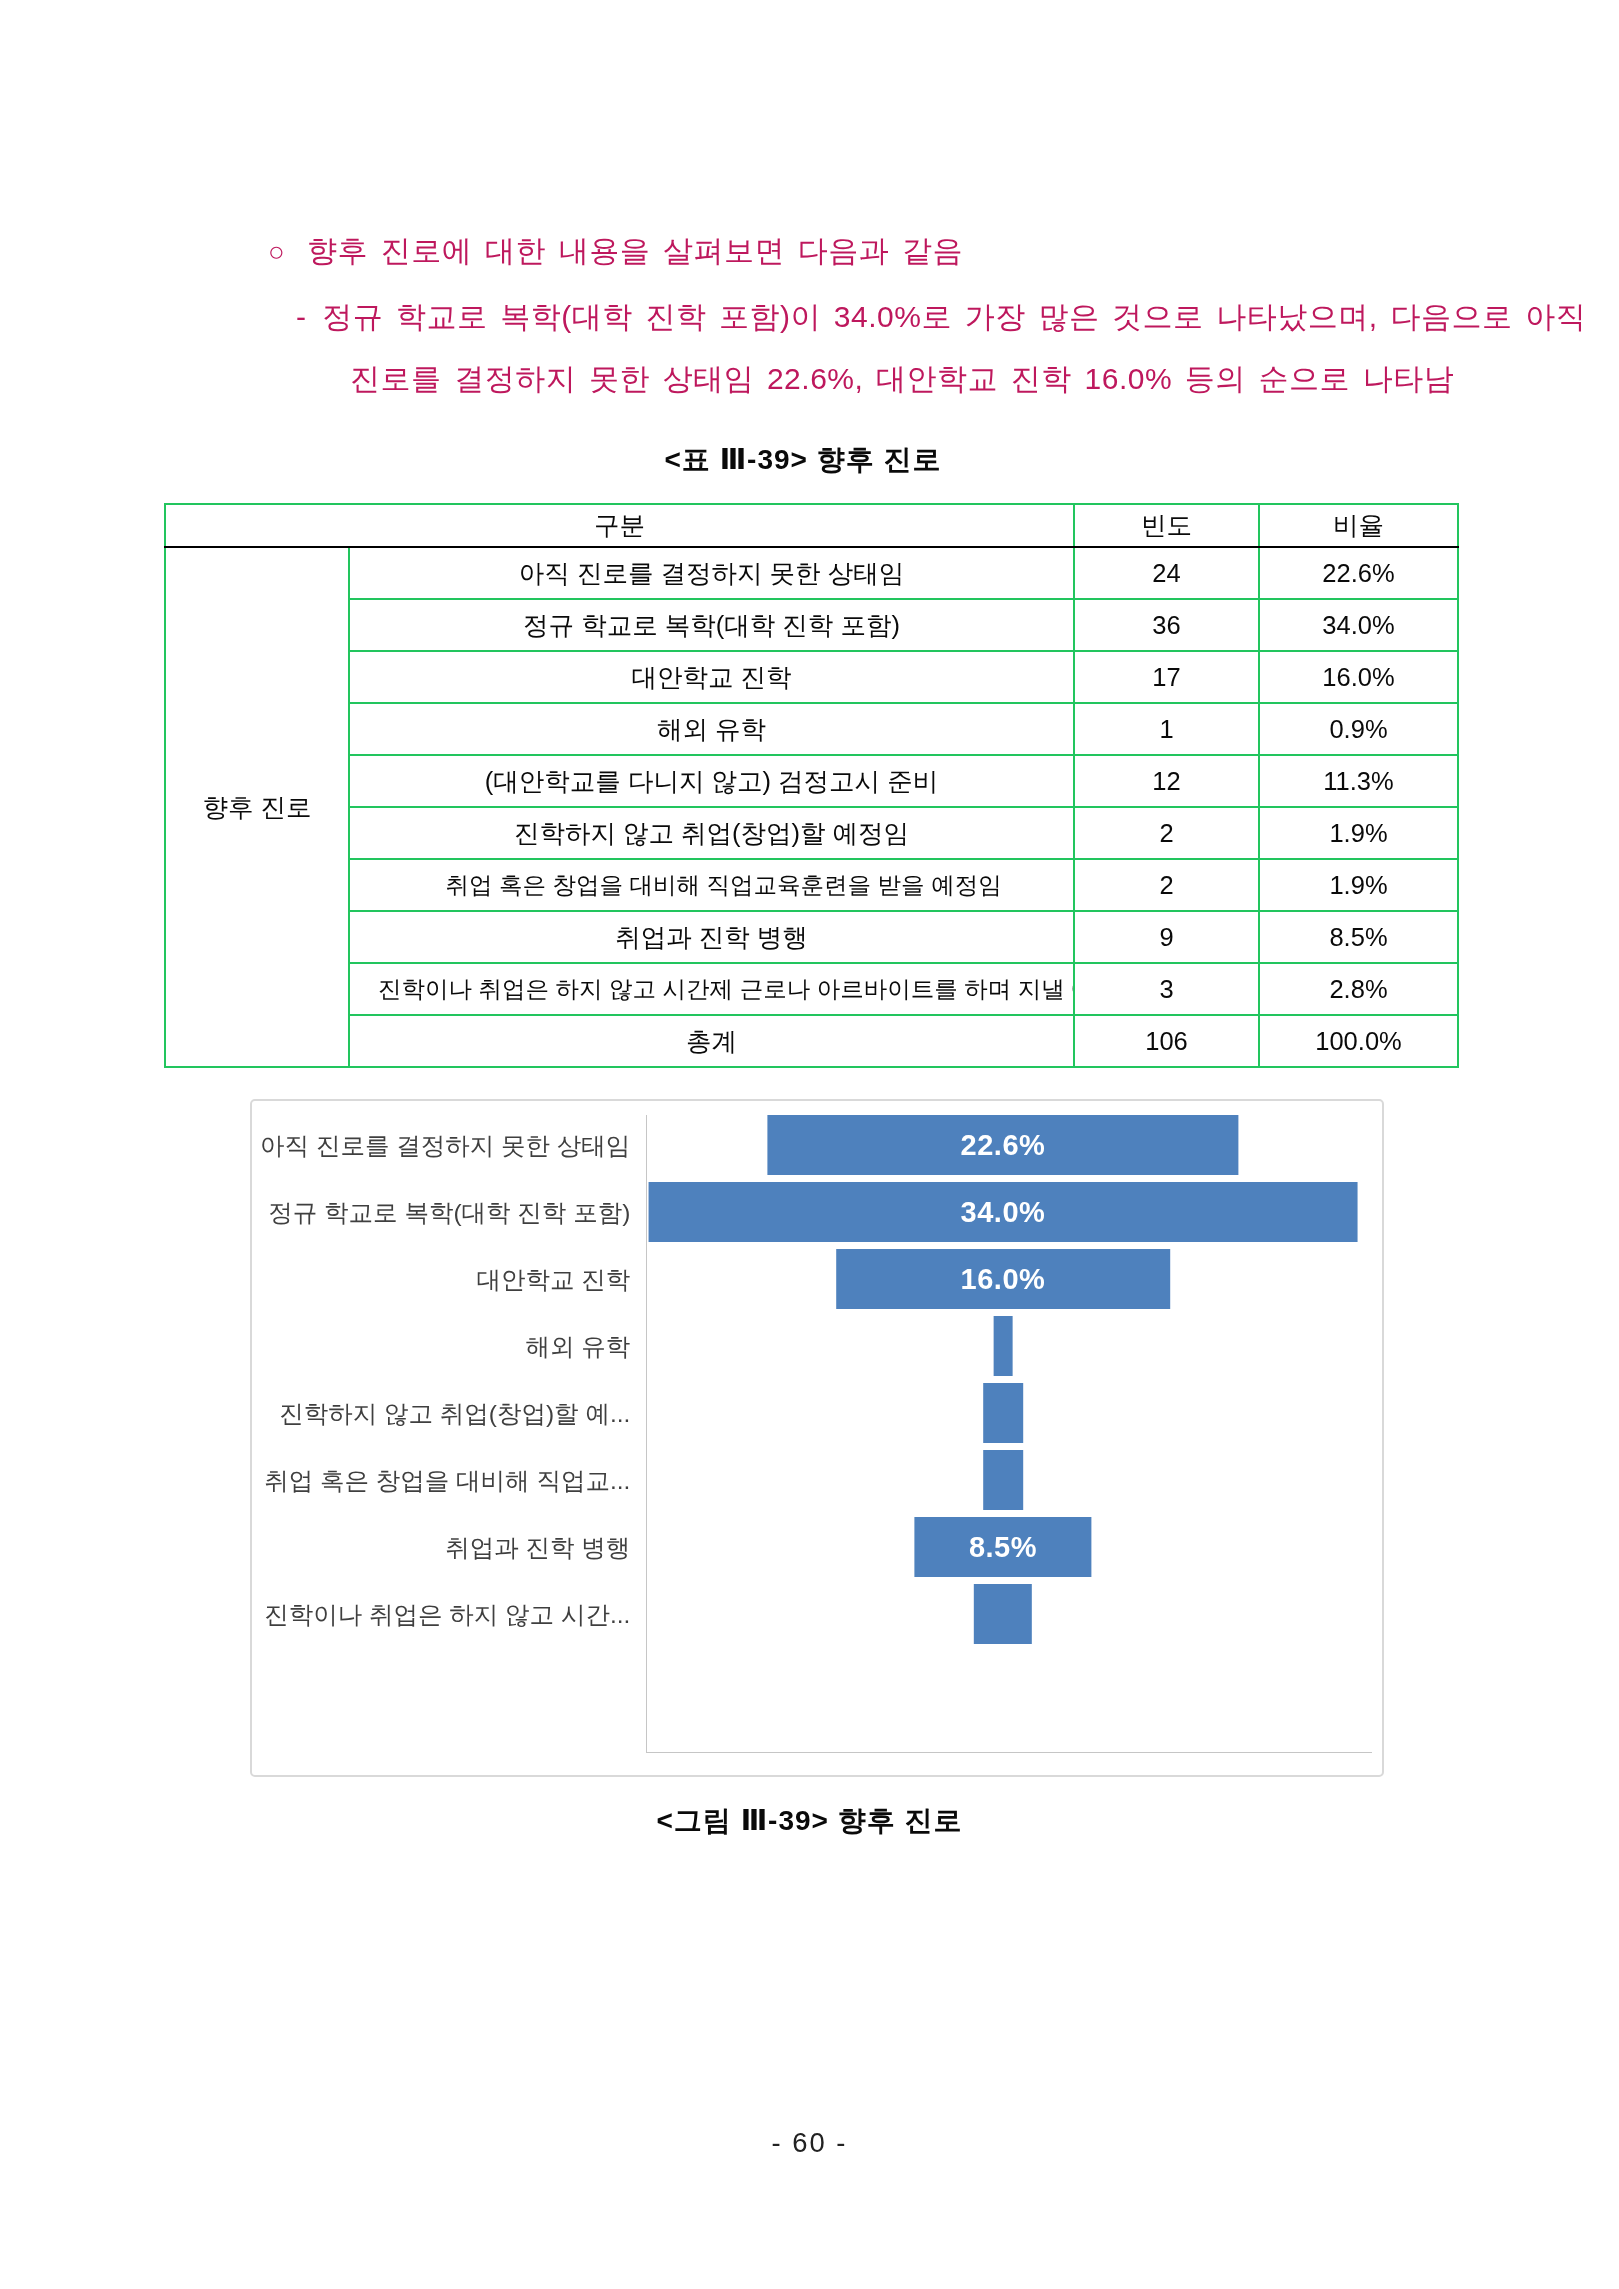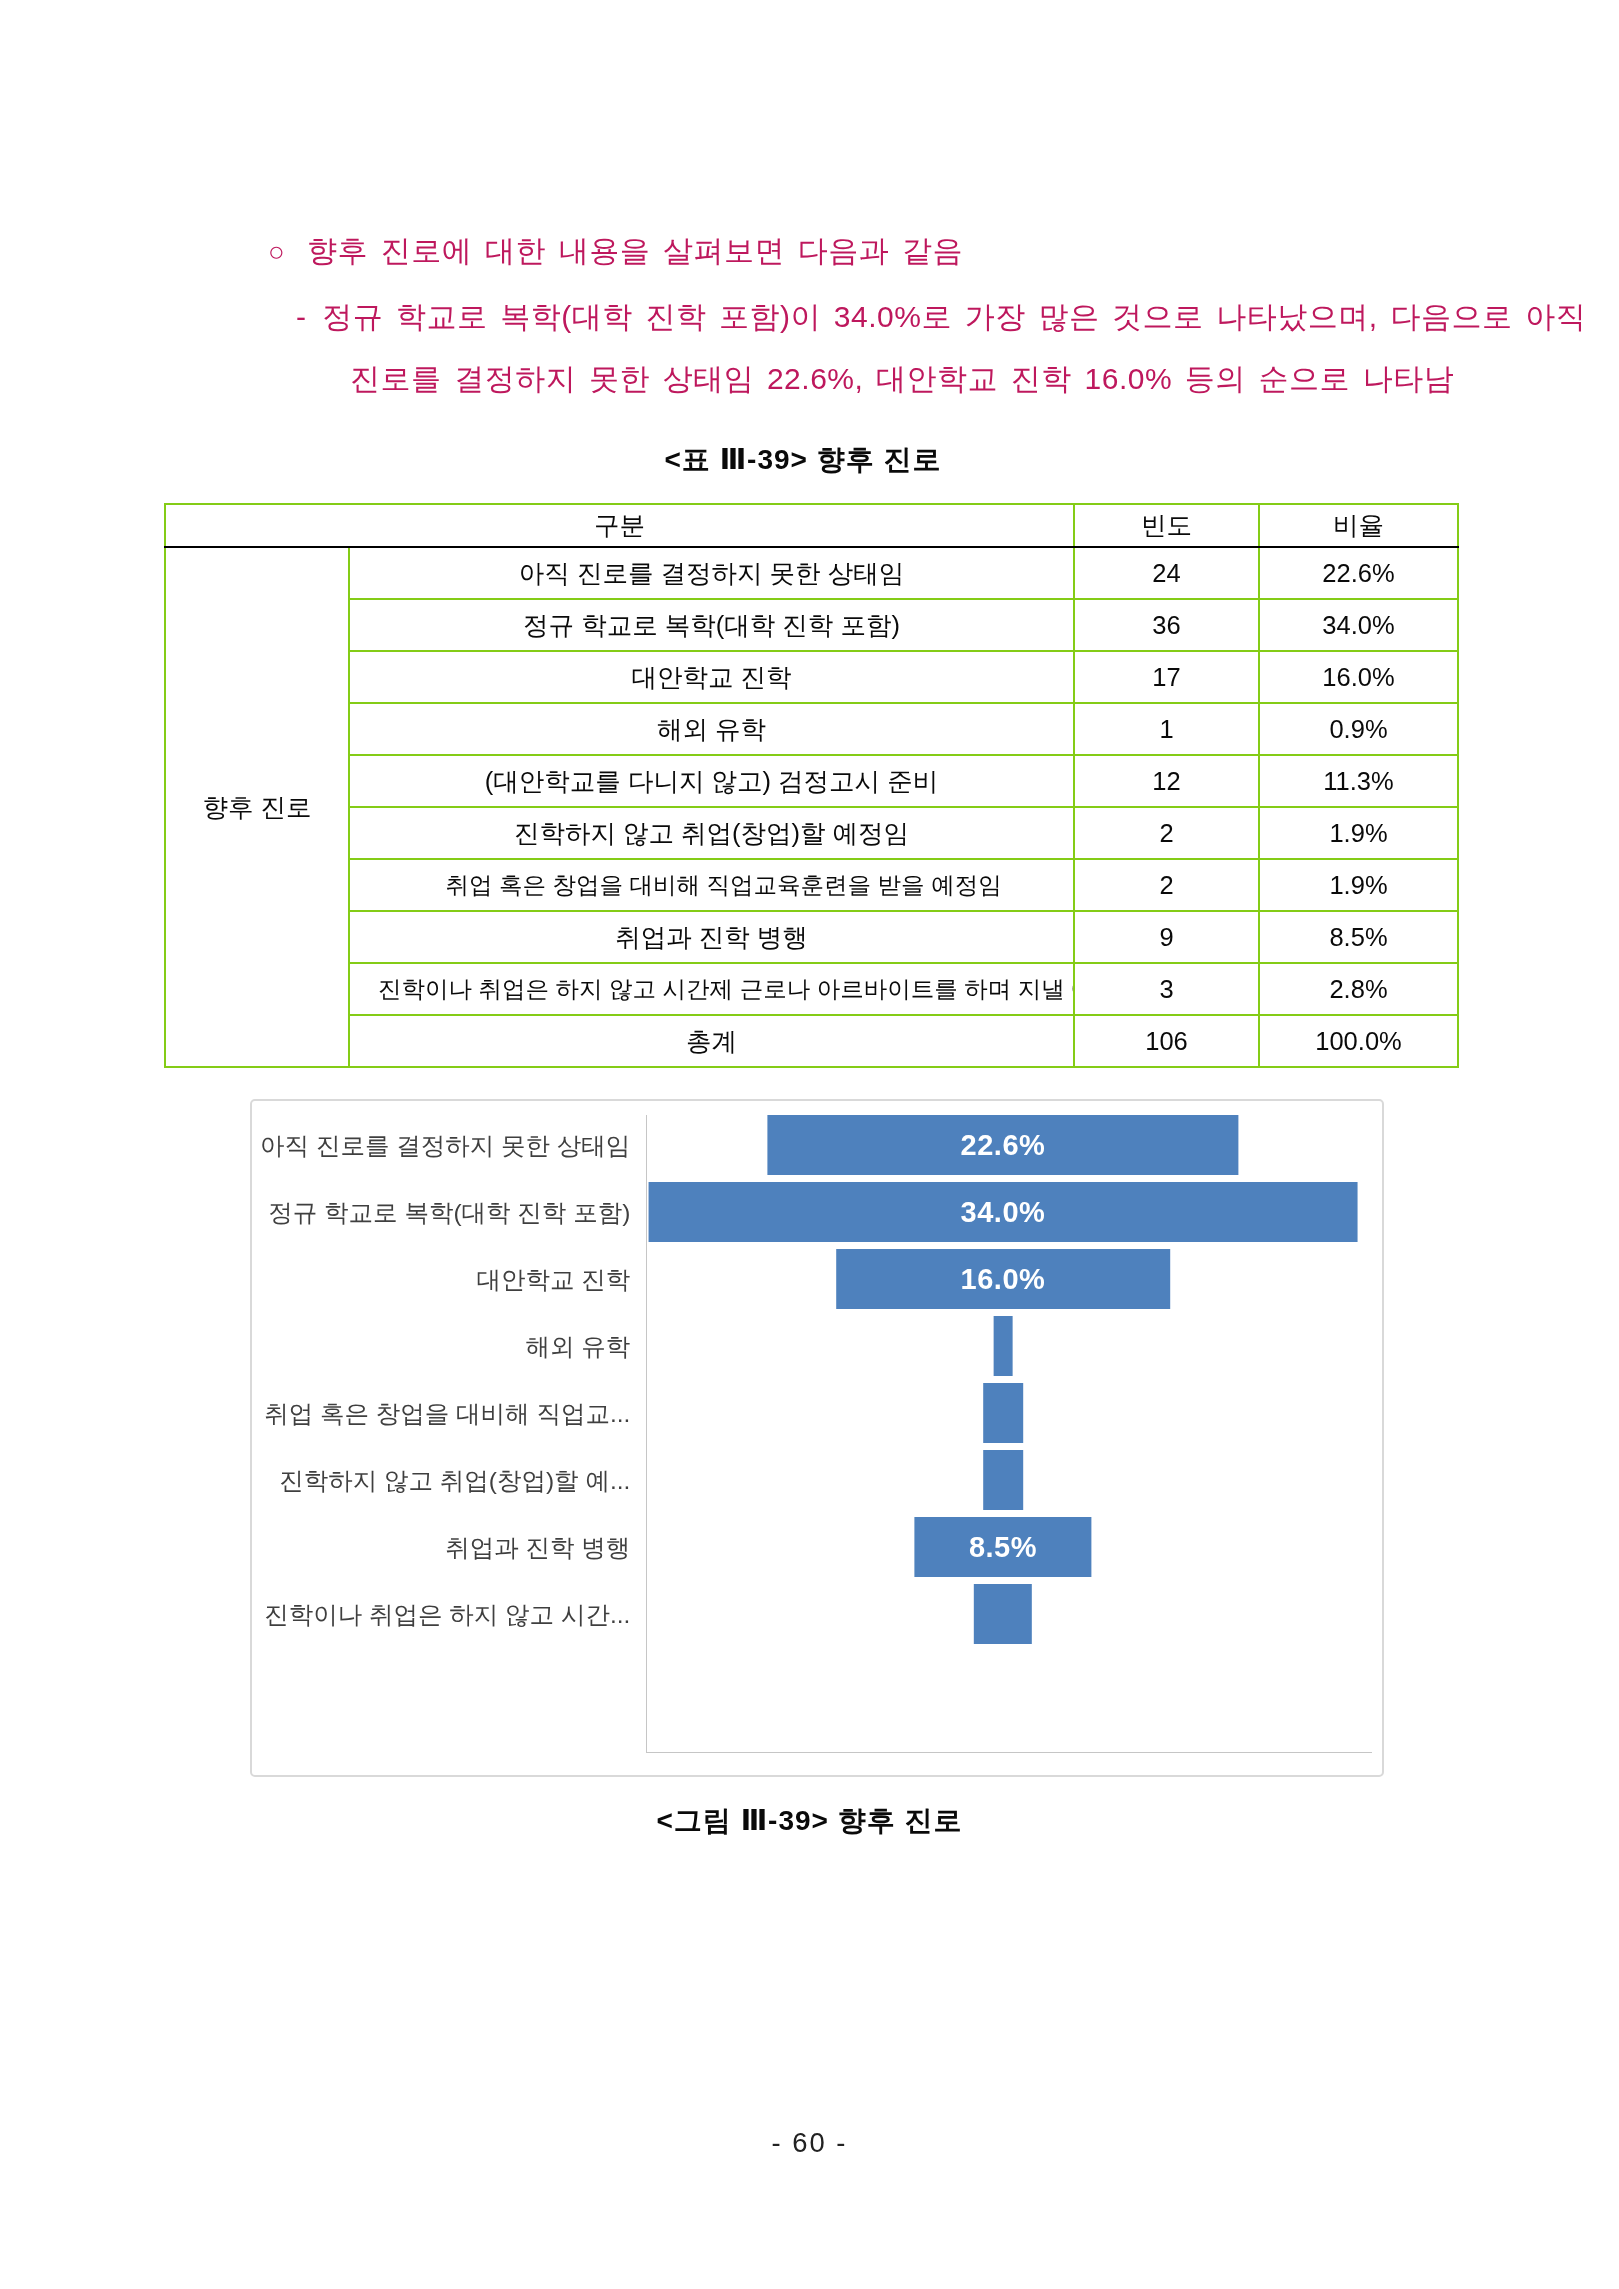--- a/index.html
+++ b/index.html
@@ -29,21 +29,21 @@
   #career-table{
     position:absolute;left:164px;top:503px;width:1294px;
     border-collapse:collapse;table-layout:fixed;
     font-size:25.5px;color:#0a0a0a;
   }
   #career-table col.c-group{width:184px;}
   #career-table col.c-item{width:725px;}
   #career-table col.c-freq{width:185px;}
   #career-table col.c-ratio{width:199px;}
   #career-table th,#career-table td{
-    border:2px solid #84cc16;text-align:center;vertical-align:middle;
+    border:2px solid #22c55e;text-align:center;vertical-align:middle;
     padding:0 3.9px;overflow:hidden;white-space:nowrap;font-weight:normal;
   }
   #career-table thead tr{height:43px;}
   #career-table tbody tr{height:52px;}
   #career-table thead th{border-bottom:2.9px solid #000;}
   #career-table td.small-text{font-size:23.5px;padding-left:28px;}
 
   
   #chart{
     position:absolute;left:250px;top:1099px;width:1134px;height:678px;
@@ -192,27 +192,27 @@
             </div>
           </div>
         </div>
         <div class="chart-row">
           <div class="chart-label" style="color: rgb(63, 63, 63);">해외 유학</div>
           <div class="chart-plot">
             <div class="chart-bar" style="width: 2.54957%; background: rgb(78, 129, 189);"></div>
           </div>
         </div>
         <div class="chart-row">
+          <div class="chart-label" style="color: rgb(63, 63, 63);">진학하지 않고 취업(창업)할 예...</div>
+          <div class="chart-plot">
+            <div class="chart-bar" style="width: 5.38244%; background: rgb(78, 129, 189);"></div>
+          </div>
+        </div>
+        <div class="chart-row">
           <div class="chart-label" style="color: rgb(63, 63, 63);">취업 혹은 창업을 대비해 직업교...</div>
-          <div class="chart-plot">
-            <div class="chart-bar" style="width: 5.38244%; background: rgb(78, 129, 189);"></div>
-          </div>
-        </div>
-        <div class="chart-row">
-          <div class="chart-label" style="color: rgb(63, 63, 63);">진학하지 않고 취업(창업)할 예...</div>
           <div class="chart-plot">
             <div class="chart-bar" style="width: 5.38244%; background: rgb(78, 129, 189);"></div>
           </div>
         </div>
         <div class="chart-row">
           <div class="chart-label" style="color: rgb(63, 63, 63);">취업과 진학 병행</div>
           <div class="chart-plot">
             <div class="chart-bar" style="width: 24.0793%; background: rgb(78, 129, 189);">
               <span class="bar-value" style="color: rgb(255, 255, 255);">8.5%</span>
             </div>

